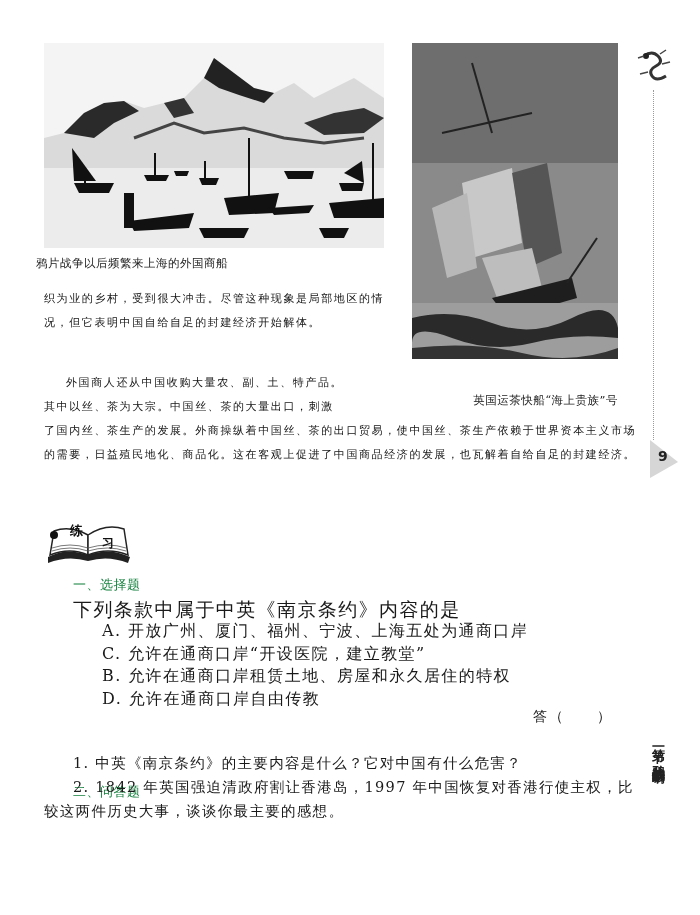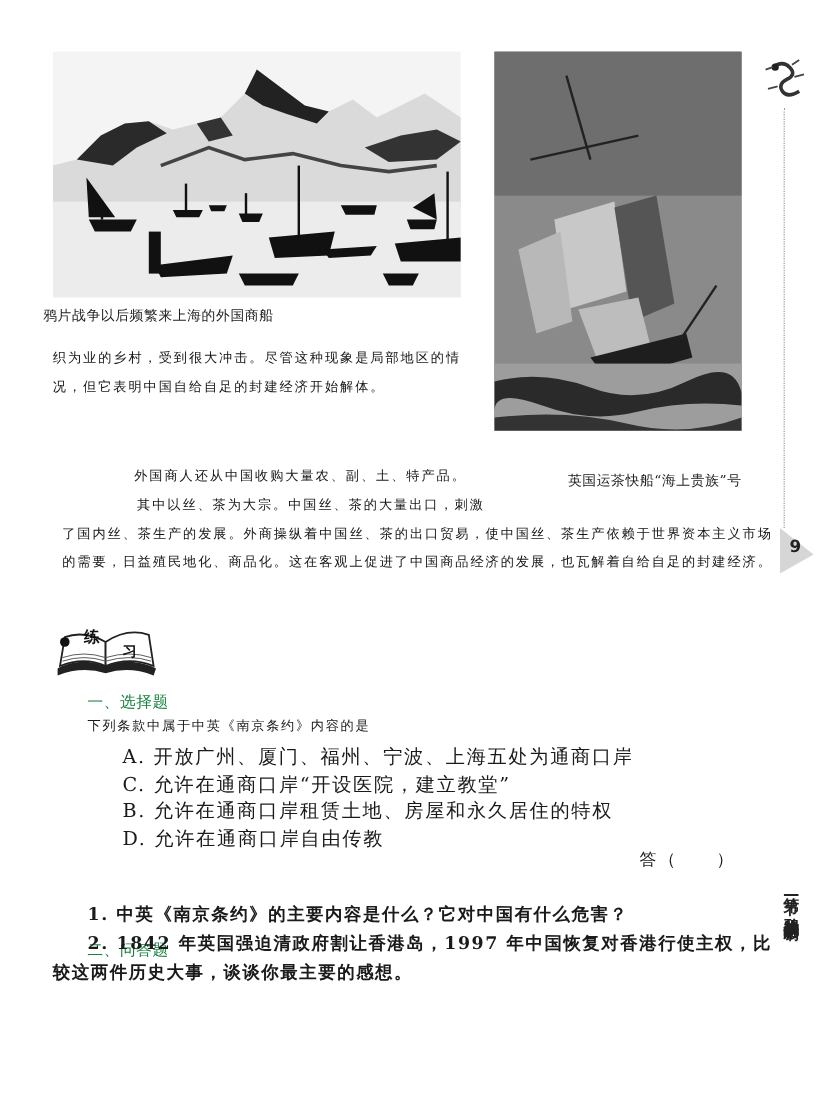--- a/index.html
+++ b/index.html
@@ -42,37 +42,37 @@
     .section-vertical {
       position: absolute; left: 649px; top: 738px; width: 18px;
       writing-mode: vertical-rl; font-family: "DejaVu Sans", sans-serif;
       font-size: 13px; font-weight: bold; color: #222; letter-spacing: 1px; line-height: 18px;
     }
 
     .body-text {
       position: absolute; font-size: 11px; line-height: 24px; letter-spacing: 1.6px; color: #151515;
     }
     .p1 { left: 44px; top: 287px; width: 345px; }
-    .p2 { left: 44px; top: 385px; width: 600px; text-align: right; }
+    .p2 { left: 44px; top: 371px; width: 600px; }
     .indent { text-indent: 2em; }
 
     .exercise-logo { position: absolute; left: 44px; top: 517px; width: 88px; height: 48px; }
 
     .q-heading {
       position: absolute; font-family: "DejaVu Sans", sans-serif; font-size: 13px; color: #15803d; letter-spacing: 0.5px;
     }
     .h1 { left: 73px; top: 576px; }
     .h2 { left: 73px; top: 740px; margin-top: 43px; }
 
-    .q-stem { position: absolute; left: 73px; top: 597px; font-size: 11px; letter-spacing: 1.4px; }
+    .q-stem { position: absolute; left: 73px; top: 597px; font-size: 19px; letter-spacing: 1.4px; }
     .options { position: absolute; left: 102px; top: 620px; }
     .option { font-size: 16px; letter-spacing: 1.4px; line-height: 22.5px; }
     .answer-box { position: absolute; left: 533px; top: 708px; font-size: 14px; letter-spacing: 2px; }
 
-    .qa { position: absolute; left: 44px; font-size: 14.5px; letter-spacing: 1.3px; line-height: 24px; width: 600px; font-weight: bold; }
+    .qa { position: absolute; left: 44px; font-size: 14.5px; letter-spacing: 1.3px; line-height: 24px; width: 600px; }
     .qa1 { top: 751px; text-indent: 2em; }
     .qa2 { top: 775px; text-indent: 2em; }
   </style>
 </head>
 <body>
 
 <div class="figure-left">
   <svg viewBox="0 0 340 205">
     <rect width="340" height="205" fill="#f4f4f4"></rect>
     <path d="M0,95 L20,90 L40,70 L60,60 L80,58 L100,65 L120,60 L140,55 L160,35 L170,15 L190,30 L210,45 L230,50 L250,40 L270,55 L290,45 L310,35 L340,55 L340,130 L0,130 Z" fill="#dadada"></path>

